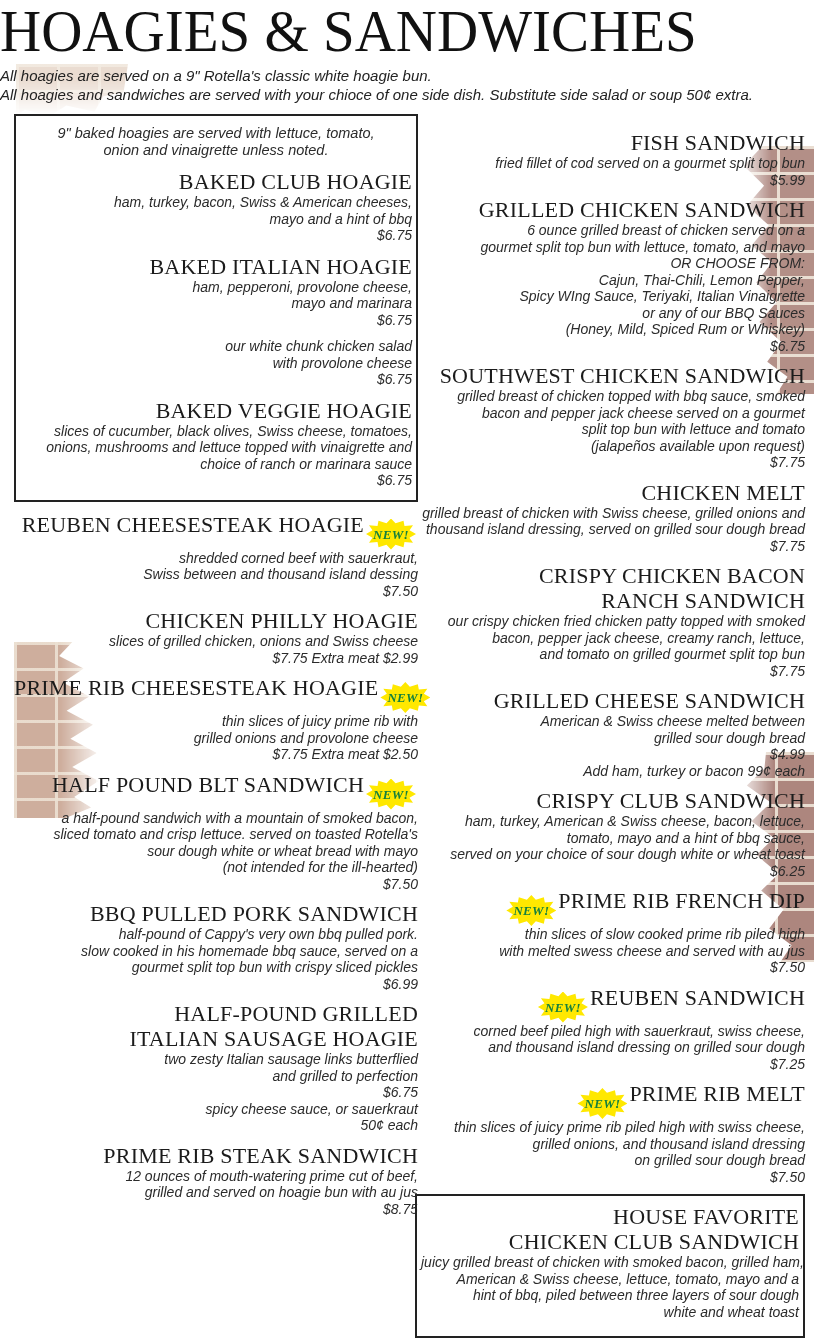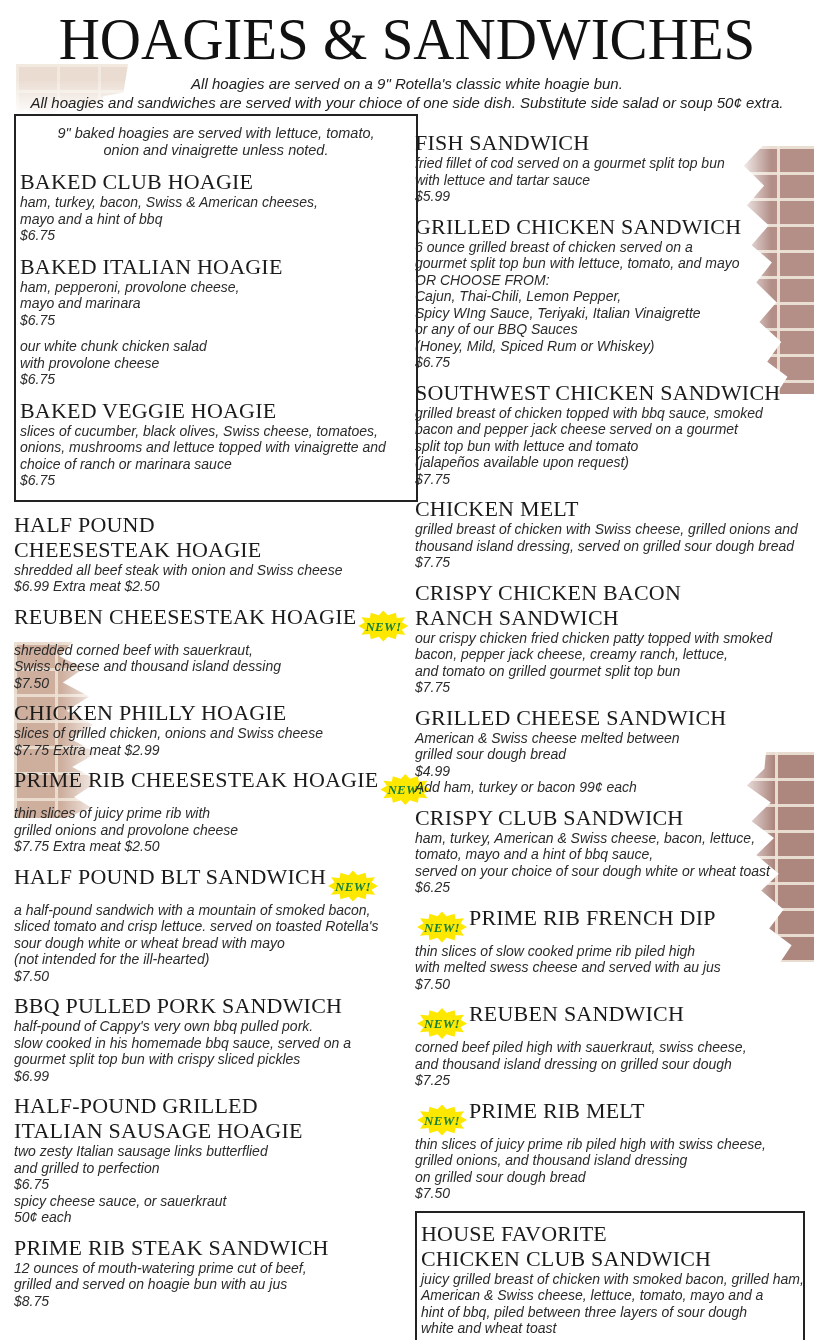--- a/index.html
+++ b/index.html
@@ -11,21 +11,21 @@
     --brick-light:#d9c0ac;
     --mortar:rgba(232,218,200,.9);
   }
   *{margin:0;padding:0;box-sizing:border-box;}
   html,body{background:#fff;}
   #page{
     position:relative;width:814px;height:1340px;background:#fff;overflow:hidden;
     font-family:"Liberation Sans",sans-serif;
   }
   
-  #header{position:relative;text-align:center;padding-top:8px;z-index:2;}
+  #header{position:relative;z-index:2;}
   #page-title{
     font-family:"Liberation Serif",serif;font-weight:normal;
     font-size:57px;line-height:60px;color:#111;letter-spacing:0;
     transform:scaleY(1.04);transform-origin:top center;white-space:nowrap;
   }
   .subtitle{
     font-style:italic;font-size:15px;line-height:19px;color:#222;
   }
   #subtitle-1{margin-top:6px;}
   
@@ -34,21 +34,21 @@
   #col-right{left:415px;top:130px;width:390px;}
   .menu-box{
     border:2px solid #222;background:rgba(255,255,255,.82);
     padding:9px 4px 1px;margin-bottom:10px;
   }
   #house-box{margin-top:4px;padding:8px 4px 6px;}
   .box-note{
     font-style:italic;font-size:14.5px;line-height:17px;color:var(--text-body);
     text-align:center;white-space:pre-line;margin-bottom:10px;
   }
-  .menu-item{text-align:left;margin-bottom:9px;}
+  .menu-item{text-align:right;margin-bottom:9px;}
   .menu-box .menu-item{margin-bottom:10px;}
   .item-title{font-weight:normal;}
   .tline{
     font-family:"Liberation Serif",serif;font-size:22px;line-height:25px;
     color:var(--text-dark);white-space:nowrap;letter-spacing:.2px;
   }
   .iline{
     font-style:italic;font-size:14px;line-height:16.5px;color:var(--text-body);
     white-space:nowrap;
   }
@@ -151,35 +151,25 @@
               <div class="iline">onions, mushrooms and lettuce topped with vinaigrette and</div>
               <div class="iline">choice of ranch or marinara sauce</div>
               <div class="iline">$6.75</div>
             </div>
   </div>
         </div>
     </div>
     <div>
         <div class="menu-item">
     <h3 class="item-title">
-            <div class="tline"><span>HALF POUND</span></div>
-            <div class="tline"><span>CHEESESTEAK HOAGIE</span></div>
-          </h3>
-    <div class="item-lines">
-            <div class="iline">shredded all beef steak with onion and Swiss cheese</div>
-            <div class="iline">$6.99   Extra meat $2.50</div>
-          </div>
-  </div>
-        <div class="menu-item">
-    <h3 class="item-title">
             <div class="tline"><span>REUBEN CHEESESTEAK HOAGIE</span><span class="badge">NEW!</span></div>
           </h3>
     <div class="item-lines">
             <div class="iline">shredded corned beef with sauerkraut,</div>
-            <div class="iline">Swiss cheese and thousand island dessing</div>
+            <div class="iline">Swiss between and thousand island dessing</div>
             <div class="iline">$7.50</div>
           </div>
   </div>
         <div class="menu-item">
     <h3 class="item-title">
             <div class="tline"><span>CHICKEN PHILLY HOAGIE</span></div>
           </h3>
     <div class="item-lines">
             <div class="iline">slices of grilled chicken, onions and Swiss cheese</div>
             <div class="iline">$7.75   Extra meat $2.99</div>
@@ -245,21 +235,20 @@
   </div>
 
   <div class="col" id="col-right">
     <div>
         <div class="menu-item">
     <h3 class="item-title">
             <div class="tline"><span>FISH SANDWICH</span></div>
           </h3>
     <div class="item-lines">
             <div class="iline">fried fillet of cod served on a gourmet split top bun</div>
-            <div class="iline">with lettuce and tartar sauce</div>
             <div class="iline">$5.99</div>
           </div>
   </div>
         <div class="menu-item">
     <h3 class="item-title">
             <div class="tline"><span>GRILLED CHICKEN SANDWICH</span></div>
           </h3>
     <div class="item-lines">
             <div class="iline">6 ounce grilled breast of chicken served on a</div>
             <div class="iline">gourmet split top bun with lettuce, tomato, and mayo</div>

